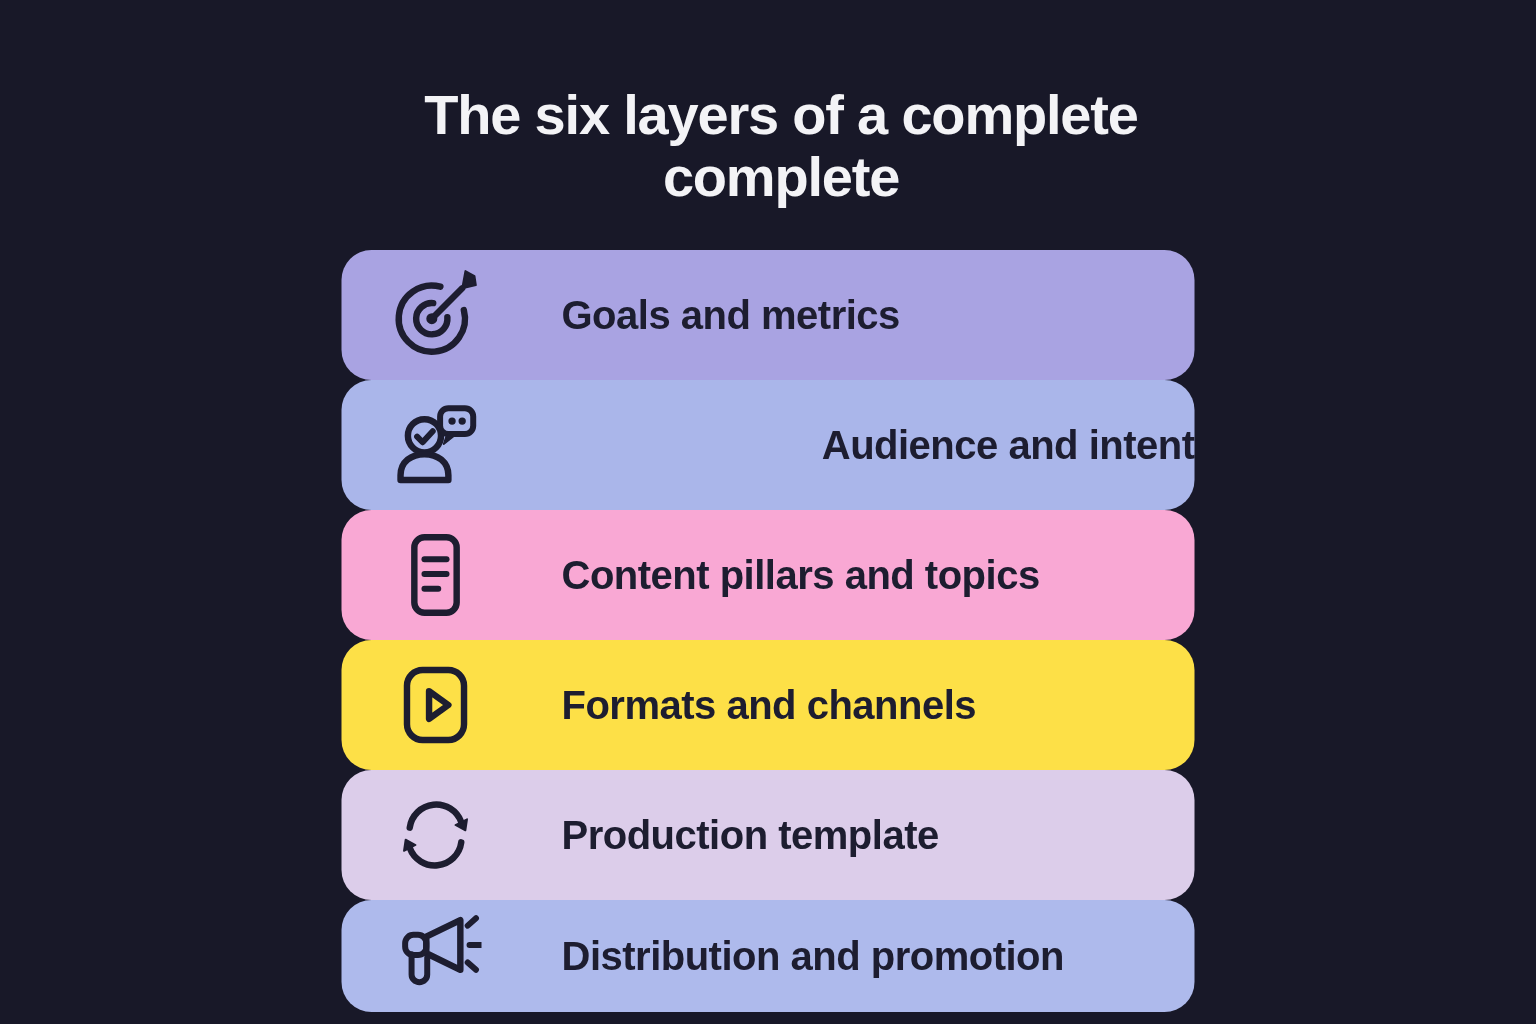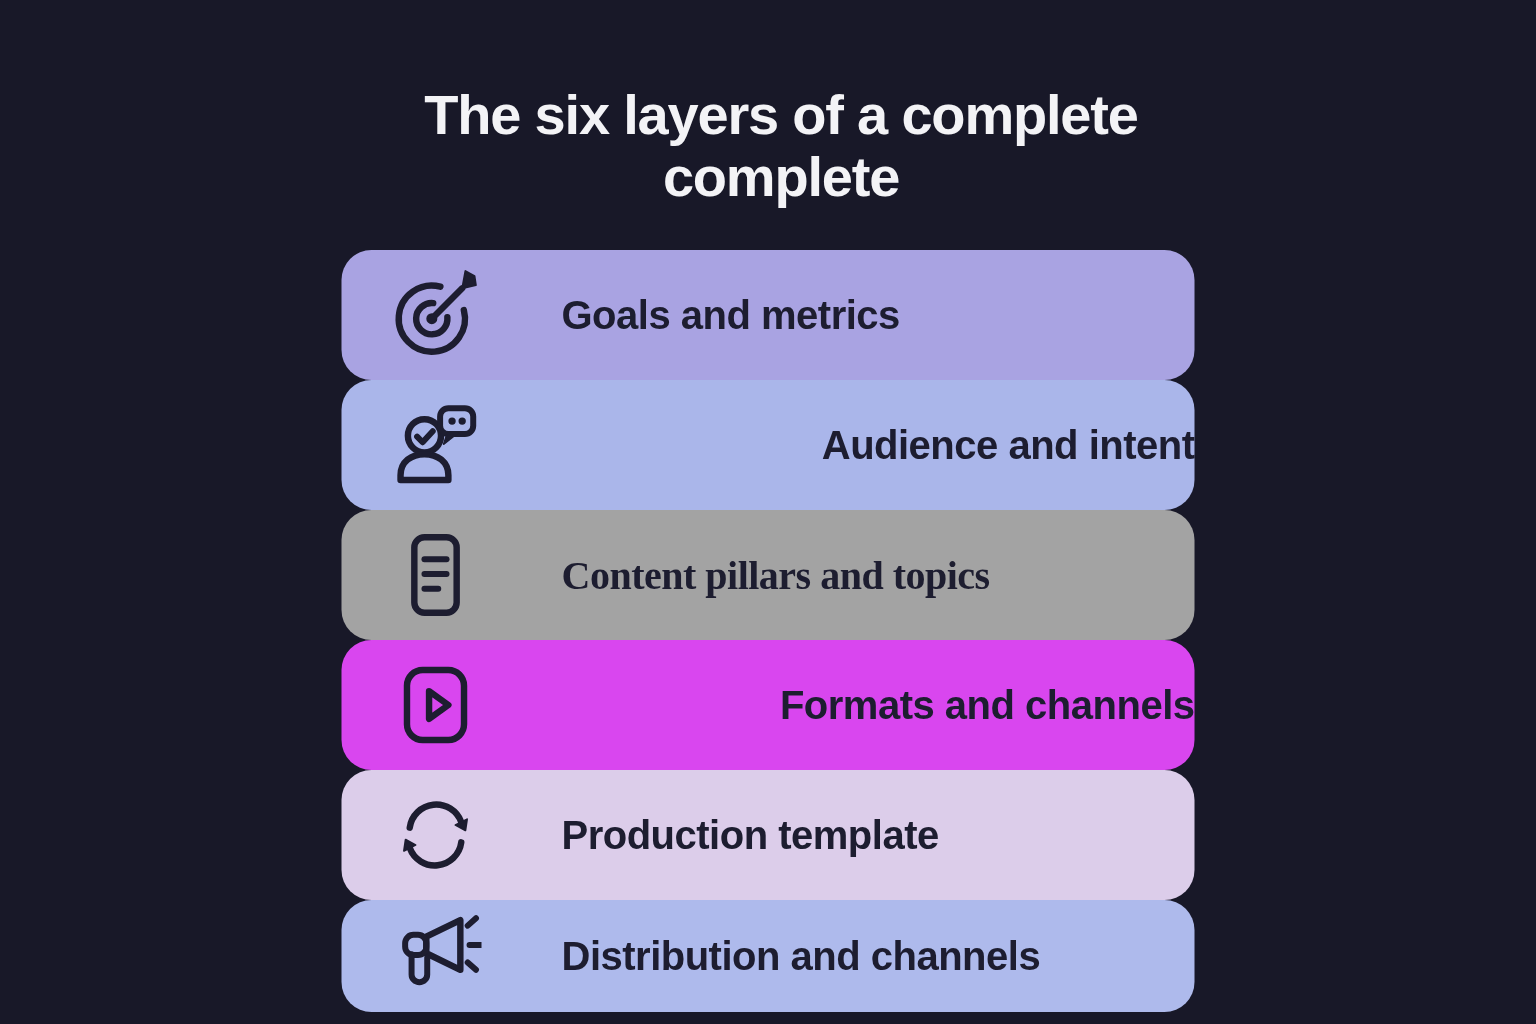--- a/index.html
+++ b/index.html
@@ -91,33 +91,33 @@
         <path class="stroke" d="M12 88 L12 83 C12 68 24 60 38 60 C52 60 64 68 64 83 L64 88 Z"></path>
         <rect class="stroke-thin" x="55" y="10" width="36" height="28" rx="9"></rect>
         <path class="fill" d="M63 37 L59 49 L74 37 Z"></path>
         <circle class="fill" cx="68" cy="24" r="3"></circle>
         <circle class="fill" cx="79" cy="24" r="3"></circle>
       </svg>
     </span>
     <span class="label">Audience and intent</span>
   </div>
 
-  <div class="row" style="background: #a3a3a3; font-family: Liberation Serif, serif;">
+  <div class="row" style="background: #f9a8d4;">
     <span class="icon">
       <svg viewBox="0 0 100 100">
         <rect class="stroke" x="27" y="9" width="46" height="82" rx="11"></rect>
         <path class="stroke-thin" d="M38 33 H62"></path>
         <path class="stroke-thin" d="M38 49 H62"></path>
         <path class="stroke-thin" d="M38 65 H53"></path>
       </svg>
     </span>
     <span class="label">Content pillars and topics</span>
   </div>
 
-  <div class="row" style="background: #d946ef; justify-content: space-between;">
+  <div class="row" style="background: #fde047;">
     <span class="icon">
       <svg viewBox="0 0 100 100">
         <rect class="stroke" x="19" y="12" width="62" height="76" rx="17"></rect>
         <path class="stroke" d="M43 35 L64 50 L43 65 Z"></path>
       </svg>
     </span>
     <span class="label">Formats and channels</span>
   </div>
 
   <div class="row" style="background: rgb(220, 205, 234);">
@@ -136,16 +136,16 @@
     <span class="icon">
       <svg viewBox="0 0 100 100">
         <path class="stroke" d="M40 29 L77 11 L77 65 L40 47 Z"></path>
         <rect class="stroke-thin" x="17" y="27" width="23" height="22" rx="9"></rect>
         <path class="stroke-thin" d="M24 48 L24 70 A8.5 8.5 0 0 0 41 70 L41 52"></path>
         <path class="stroke-thin" d="M85 17 L94 9"></path>
         <path class="stroke-thin" d="M87 38 L100 38"></path>
         <path class="stroke-thin" d="M85 57 L94 65"></path>
       </svg>
     </span>
-    <span class="label">Distribution and channels</span>
+    <span class="label">Distribution and promotion</span>
   </div>
 
 </div>
 
 </body></html>

